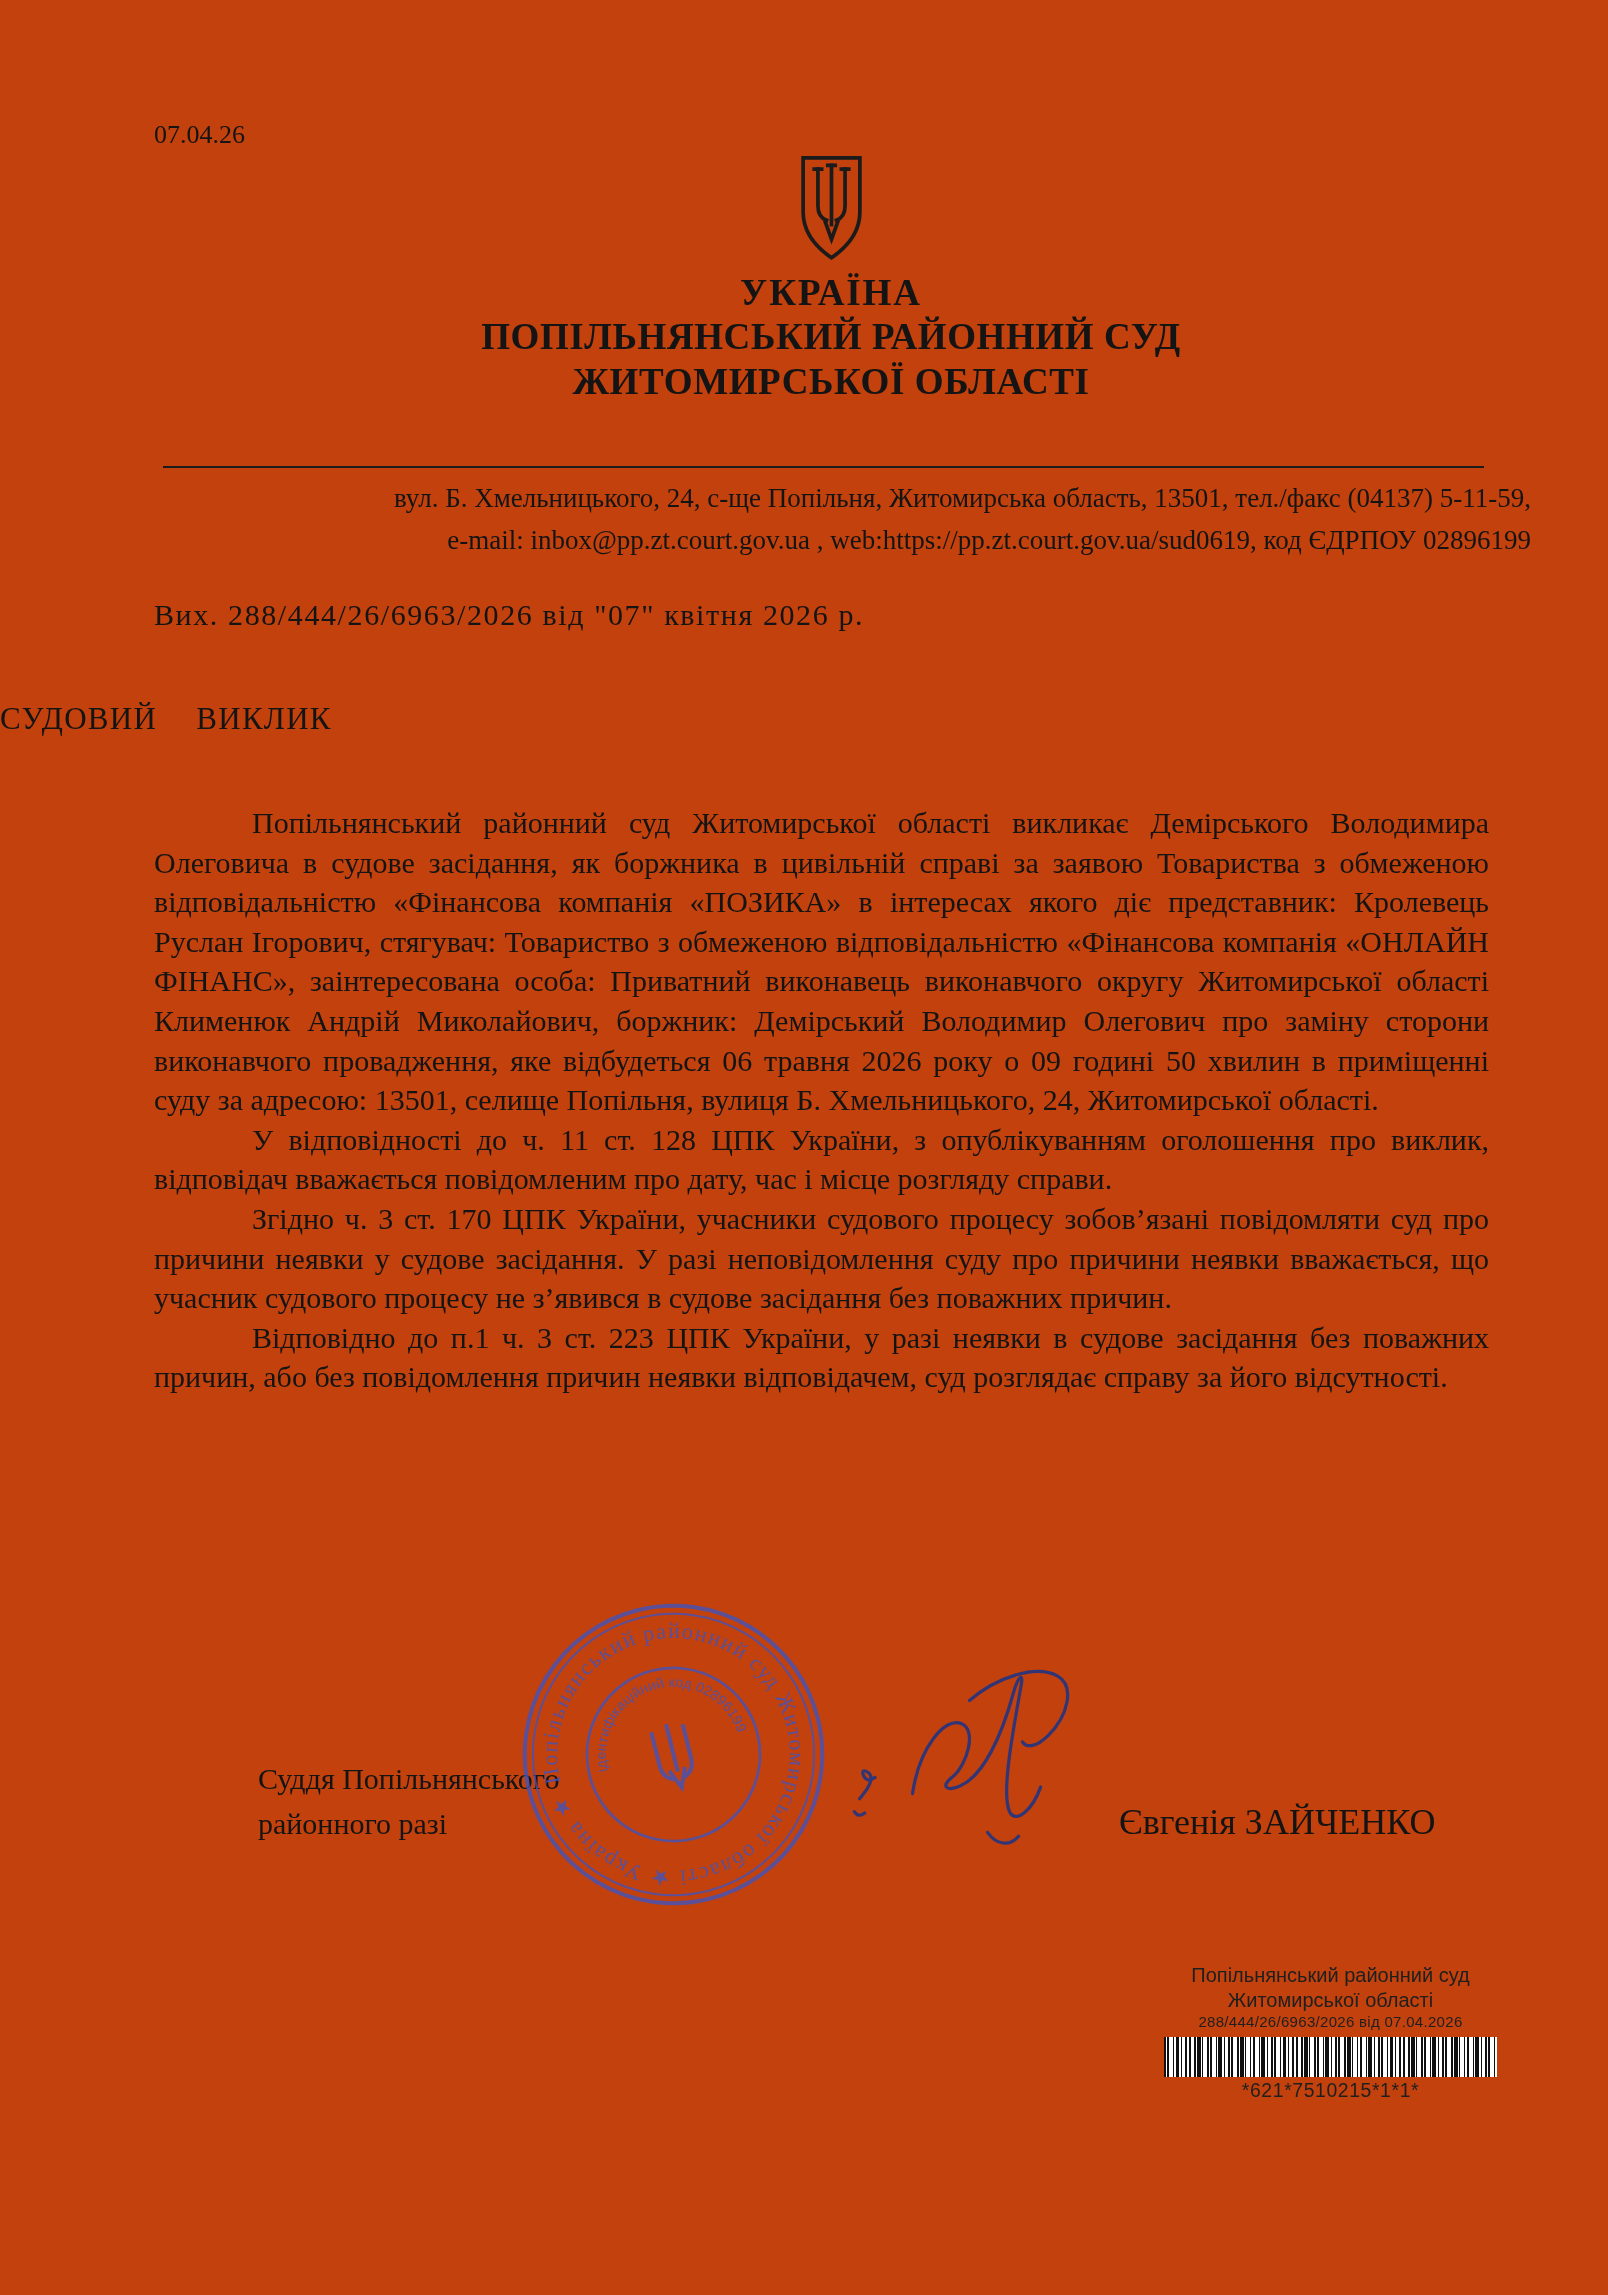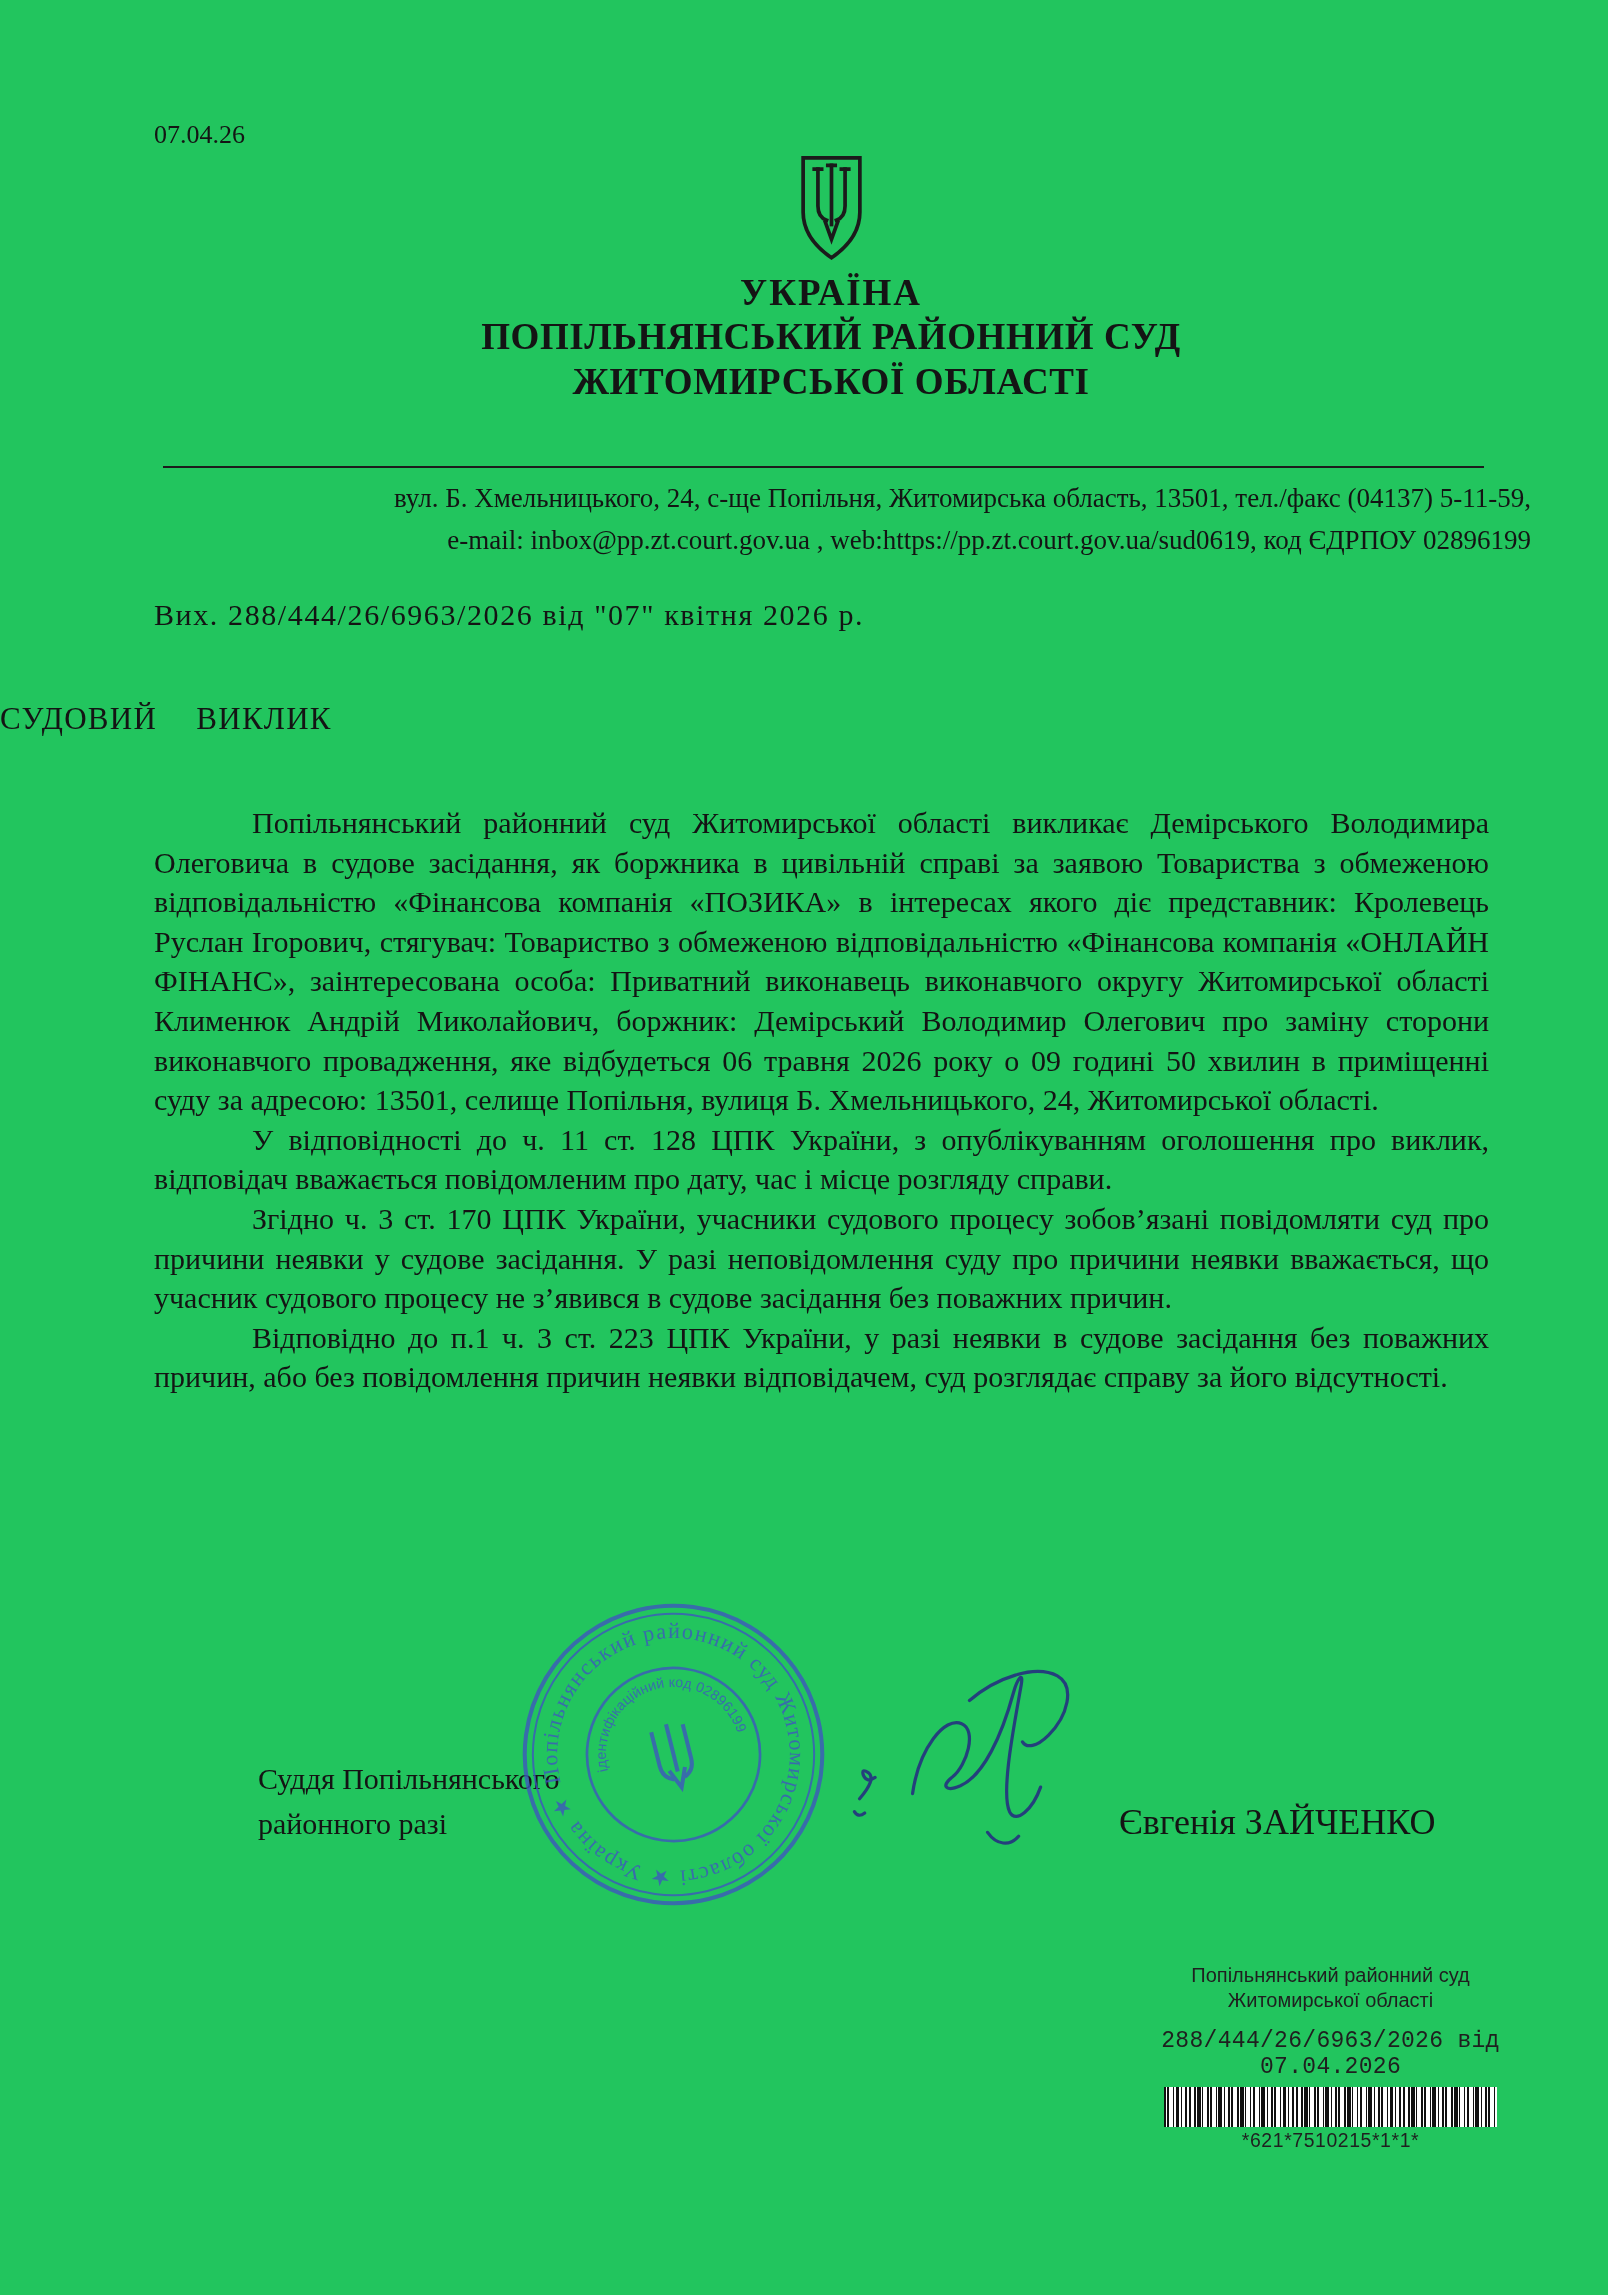--- a/index.html
+++ b/index.html
@@ -1,21 +1,21 @@
 <!DOCTYPE html>
 <html lang="uk" style="font-size:10.4px"><head>
 <meta charset="utf-8">
 <style>
   * { box-sizing: border-box; margin: 0; padding: 0; }
   html, body { background: #ffffff; }
   .page {
     position: relative;
     width: 1608px;
     height: 2295px;
-    background: #22c55e;
+    background: #c2410c;
     font-family: "Liberation Serif", serif;
     color: #141414;
     overflow: hidden;
   }
   .date-note {
     position: absolute;
     left: 154px;
     top: 120px;
     font-size: 26px;
   }
@@ -117,21 +117,21 @@
   .footer {
     position: absolute;
     top: 1963px;
     left: 1159px;
     width: 343px;
     text-align: center;
     font-family: "Liberation Sans", sans-serif;
     color: #1f1f1f;
   }
   .footer-line { font-size: 20px; line-height: 1.25; }
-  .doc-number { font-size: 23px; margin-top: 15px; letter-spacing: 0.3px; font-family: Liberation Mono, monospace; }
+  .doc-number { font-size: 15px; margin-top: 0; letter-spacing: 0.3px; }
   .barcode {
     margin: 6.5px auto 2.6px;
     width: 333px;
     height: 40px;
     background: repeating-linear-gradient(90deg,
       #101010 0 1.9px,  #ffffff 1.9px 3.2px,
       #101010 3.2px 5.2px, #ffffff 5.2px 9px,
       #101010 9px 10.4px, #ffffff 10.4px 11.7px,
       #101010 11.7px 15.5px, #ffffff 15.5px 17px,
       #101010 17px 18px, #ffffff 18px 21.4px);

